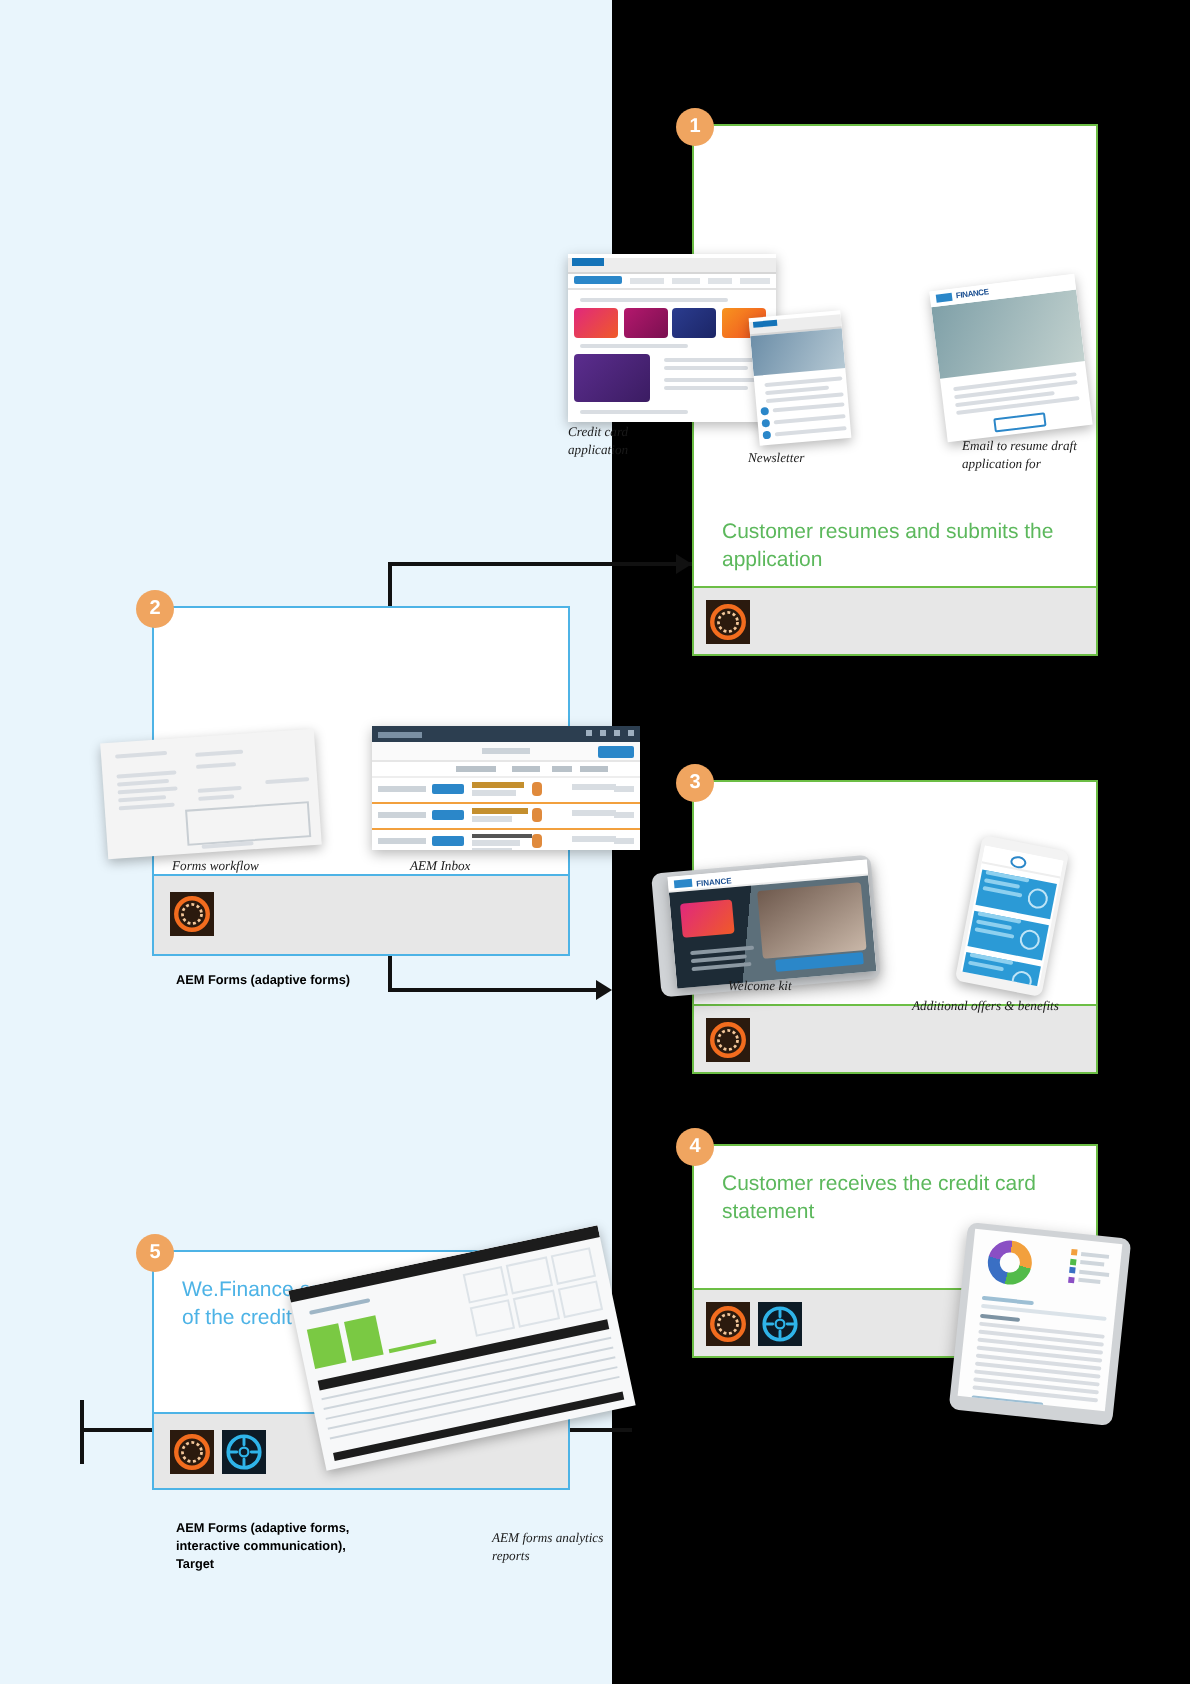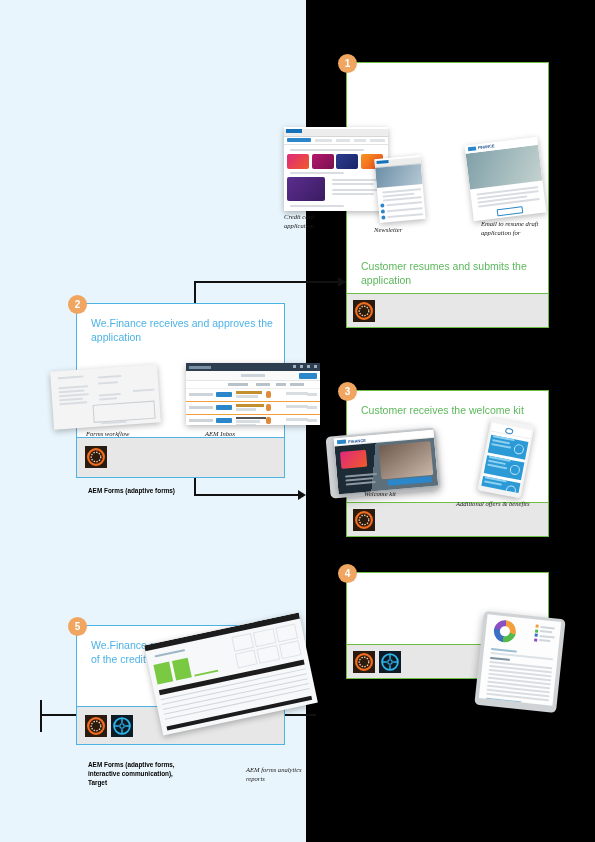--- a/index.html
+++ b/index.html
@@ -202,21 +202,20 @@
     <div class="tiny-row lg"></div>
     <div class="tiny-row md"></div>
     <div class="tiny-row lg"></div>
     <div style="width:24px;height:5px;border:1px solid #2b87c9;margin:4px auto 0;border-radius:1px;"></div>
   </div>
 </div>
 <div class="cap" style="left:481px;top:220px;width:60px;">Email to resume draft application for</div>
 
 <div class="card blue" style="left:76px;top:303px;width:209px;height:175px;">
   <div class="badge">2</div>
-  <div class="card-title title-blue">We.Finance receives and approves the application</div>
 
   <div class="footer-strip blue" style="height:40px;">
     <div class="picon" style="left:8px;top:8px;">
       <svg viewBox="0 0 24 24" width="22" height="22">
         <rect width="24" height="24" fill="#2b1a0e"></rect>
         <circle cx="12" cy="12" r="8.6" fill="none" stroke="#f26c1e" stroke-width="2.4"></circle>
         <circle cx="12" cy="12" r="5.2" fill="none" stroke="#f3c79a" stroke-width="1.5" stroke-dasharray="1.6 1.4"></circle>
       </svg>
     </div>
   </div>
@@ -289,21 +288,20 @@
     <div style="position:absolute;left:100px;top:3px;width:22px;height:2.5px;background:#d8dde2;"></div>
     <div style="position:absolute;right:3px;top:4px;width:10px;height:3px;background:#d8dde2;"></div>
   </div>
 </div>
 
 <div class="tablet" style="left:312px;top:363px;width:14px;height:62px;z-index:-1;"></div>
 <div class="cap" style="left:205px;top:430px;">AEM Inbox</div>
 
 <div class="card green" style="left:346px;top:390px;width:203px;height:147px;">
   <div class="badge">3</div>
-  <div class="card-title title-green">Customer receives the welcome kit</div>
 
   <div class="footer-strip green">
     <div class="picon" style="left:6px;">
       <svg viewBox="0 0 24 24" width="22" height="22">
         <rect width="24" height="24" fill="#2b1a0e"></rect>
         <circle cx="12" cy="12" r="8.6" fill="none" stroke="#f26c1e" stroke-width="2.4"></circle>
         <circle cx="12" cy="12" r="5.2" fill="none" stroke="#f3c79a" stroke-width="1.5" stroke-dasharray="1.6 1.4"></circle>
       </svg>
     </div>
   </div>
@@ -346,20 +344,21 @@
   <div style="height:16px;background:#2b9ad6;margin:1px 1px;position:relative;">
     <div class="tiny-row" style="background:#8ed0ef;width:22px;margin:3px 0 0 2px;"></div>
     <div class="tiny-row" style="background:#8ed0ef;width:18px;margin:2px 0 0 2px;"></div>
     <div style="position:absolute;right:3px;top:4px;width:8px;height:8px;border:1px solid #bfe4f6;border-radius:50%;"></div>
   </div>
 </div>
 <div class="cap" style="left:456px;top:500px;">Additional offers &amp; benefits</div>
 
 <div class="card green" style="left:346px;top:572px;width:203px;height:107px;">
   <div class="badge">4</div>
+  <div class="card-title title-green">Customer receives the credit card statement</div>
 
   <div class="footer-strip green">
     <div class="picon" style="left:6px;">
       <svg viewBox="0 0 24 24" width="22" height="22">
         <rect width="24" height="24" fill="#2b1a0e"></rect>
         <circle cx="12" cy="12" r="8.6" fill="none" stroke="#f26c1e" stroke-width="2.4"></circle>
         <circle cx="12" cy="12" r="5.2" fill="none" stroke="#f3c79a" stroke-width="1.5" stroke-dasharray="1.6 1.4"></circle>
       </svg>
     </div>
     <div class="picon" style="left:32px;">

